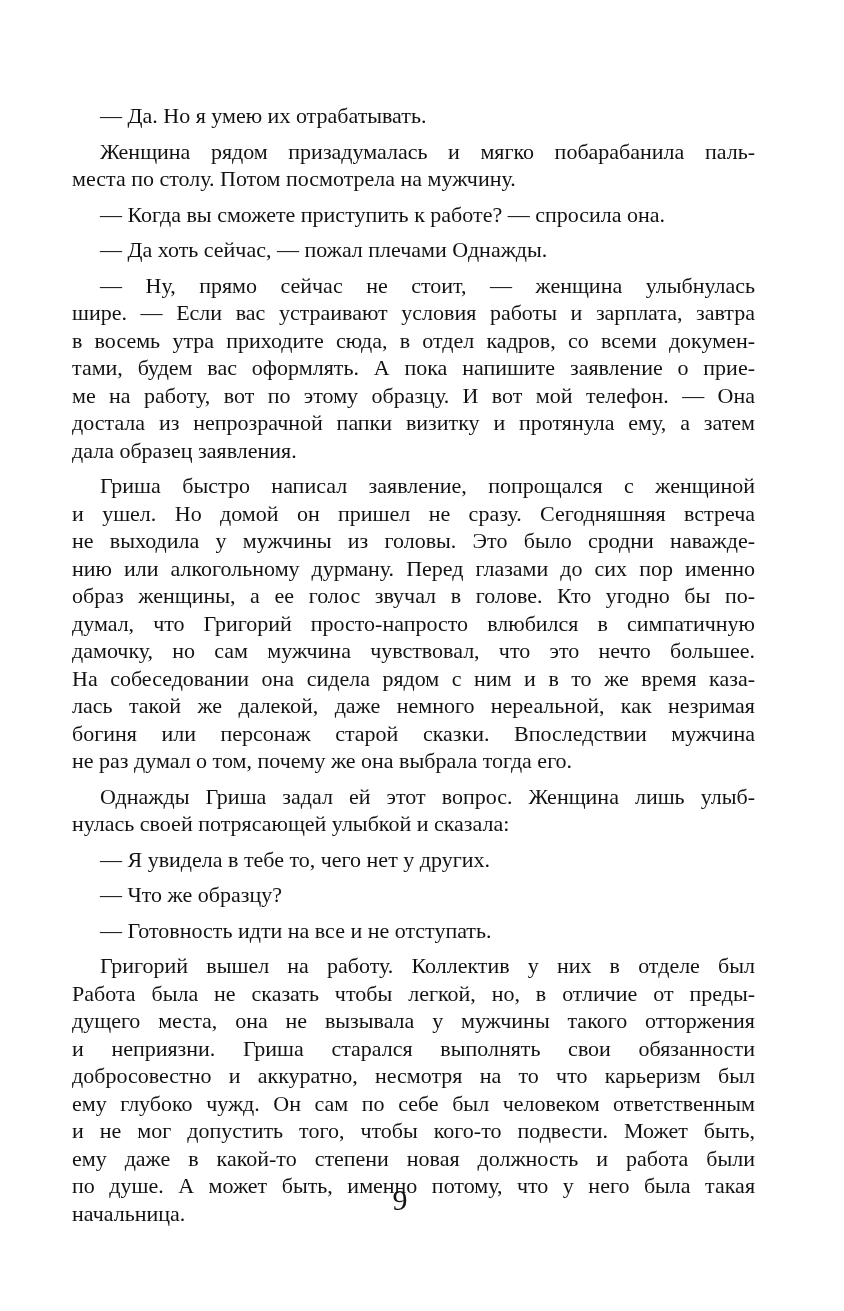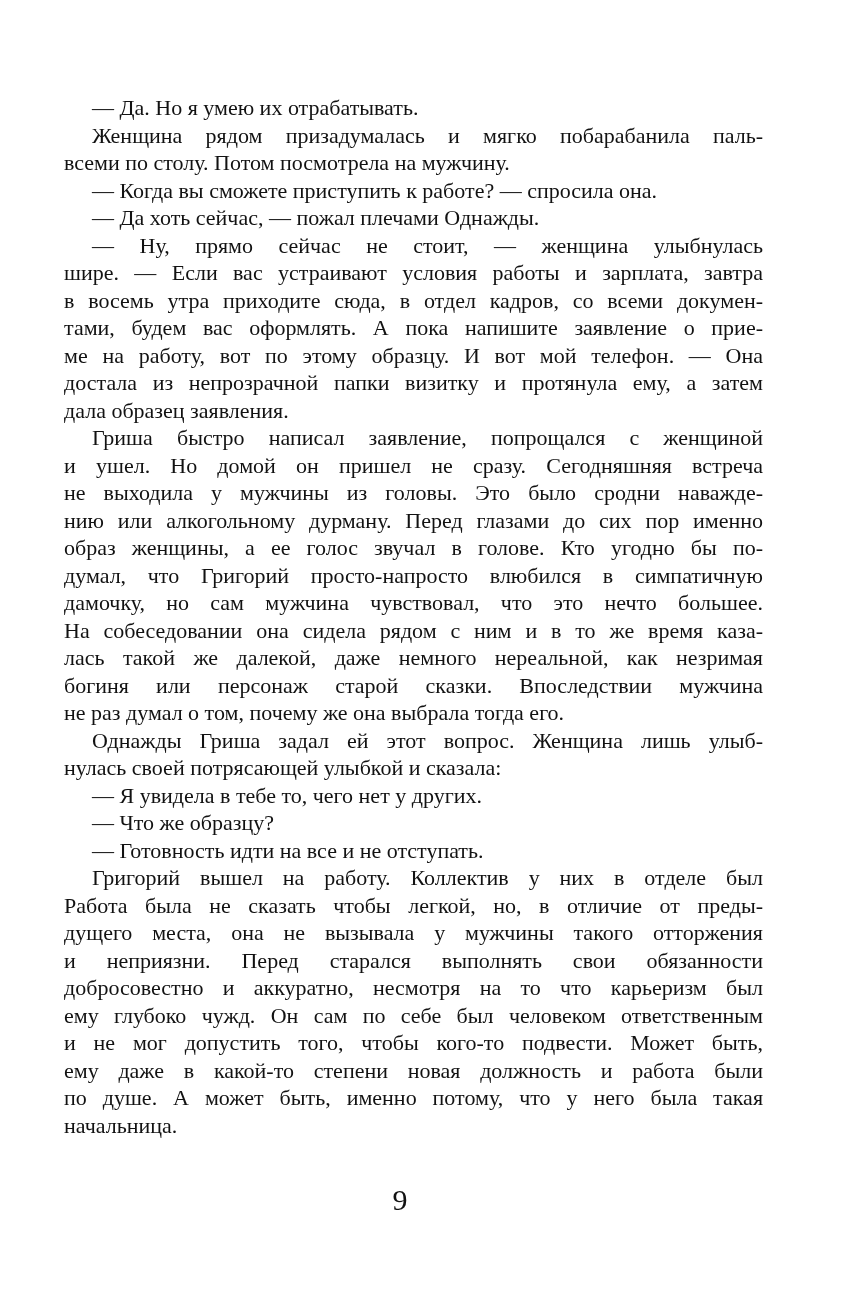--- a/index.html
+++ b/index.html
@@ -18,21 +18,21 @@
   }
   .text-block {
     position: absolute;
     left: 64px;
     top: 94px;
     width: 699px;
     font-size: 22px;
     line-height: 27.5px;
   }
   .paragraph {
-    margin: 0;
+    margin: 8px;
     padding: 0;
   }
   .line {
     white-space: normal;
   }
   
   .line.just {
     text-align: justify;
     text-align-last: justify;
   }
@@ -53,21 +53,21 @@
 </head>
 <body>
 
 <div class="page">
   <div class="text-block" id="text-block">
       <div class="paragraph">
         <div class="line indent">— Да. Но я умею их отрабатывать.</div>
       </div>
       <div class="paragraph">
         <div class="line indent just">Женщина рядом призадумалась и мягко побарабанила паль-</div>
-        <div class="line">всеми по столу. Потом посмотрела на мужчину.</div>
+        <div class="line">места по столу. Потом посмотрела на мужчину.</div>
       </div>
       <div class="paragraph">
         <div class="line indent">— Когда вы сможете приступить к работе? — спросила она.</div>
       </div>
       <div class="paragraph">
         <div class="line indent">— Да хоть сейчас, — пожал плечами Однажды.</div>
       </div>
       <div class="paragraph">
         <div class="line indent just">— Ну, прямо сейчас не стоит, — женщина улыбнулась</div>
         <div class="line just">шире. — Если вас устраивают условия работы и зарплата, завтра</div>
@@ -100,21 +100,21 @@
       <div class="paragraph">
         <div class="line indent">— Что же образцу?</div>
       </div>
       <div class="paragraph">
         <div class="line indent">— Готовность идти на все и не отступать.</div>
       </div>
       <div class="paragraph">
         <div class="line indent just">Григорий вышел на работу. Коллектив у них в отделе был</div>
         <div class="line just">Работа была не сказать чтобы легкой, но, в отличие от преды-</div>
         <div class="line just">дущего места, она не вызывала у мужчины такого отторжения</div>
-        <div class="line just">и неприязни. Перед старался выполнять свои обязанности</div>
+        <div class="line just">и неприязни. Гриша старался выполнять свои обязанности</div>
         <div class="line just">добросовестно и аккуратно, несмотря на то что карьеризм был</div>
         <div class="line just">ему глубоко чужд. Он сам по себе был человеком ответственным</div>
         <div class="line just">и не мог допустить того, чтобы кого-то подвести. Может быть,</div>
         <div class="line just">ему даже в какой-то степени новая должность и работа были</div>
         <div class="line just">по душе. А может быть, именно потому, что у него была такая</div>
         <div class="line">начальница.</div>
       </div>
     </div>
   <div class="folio">9</div>
 </div>

